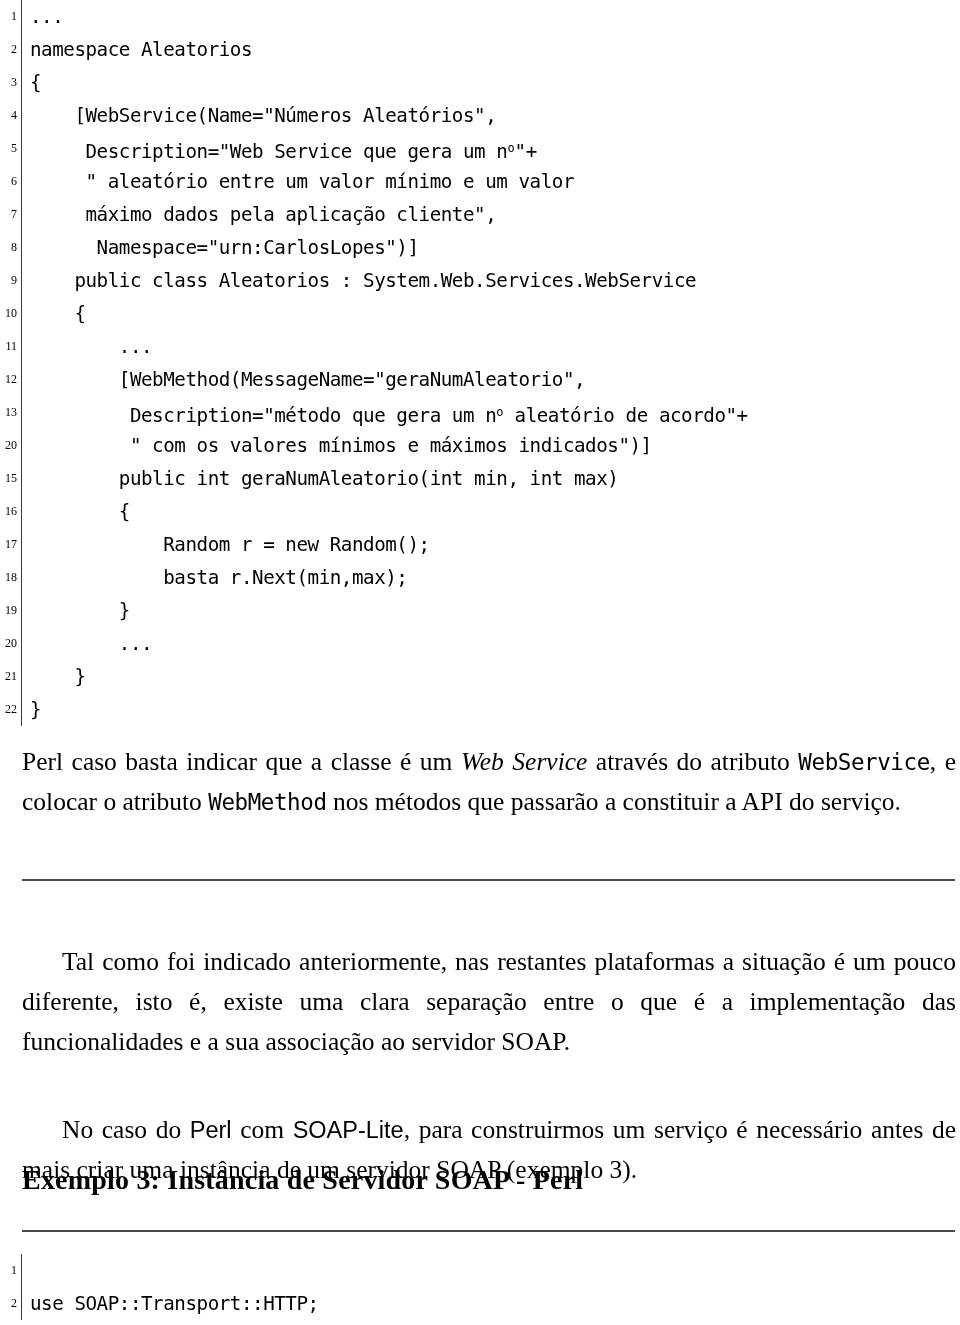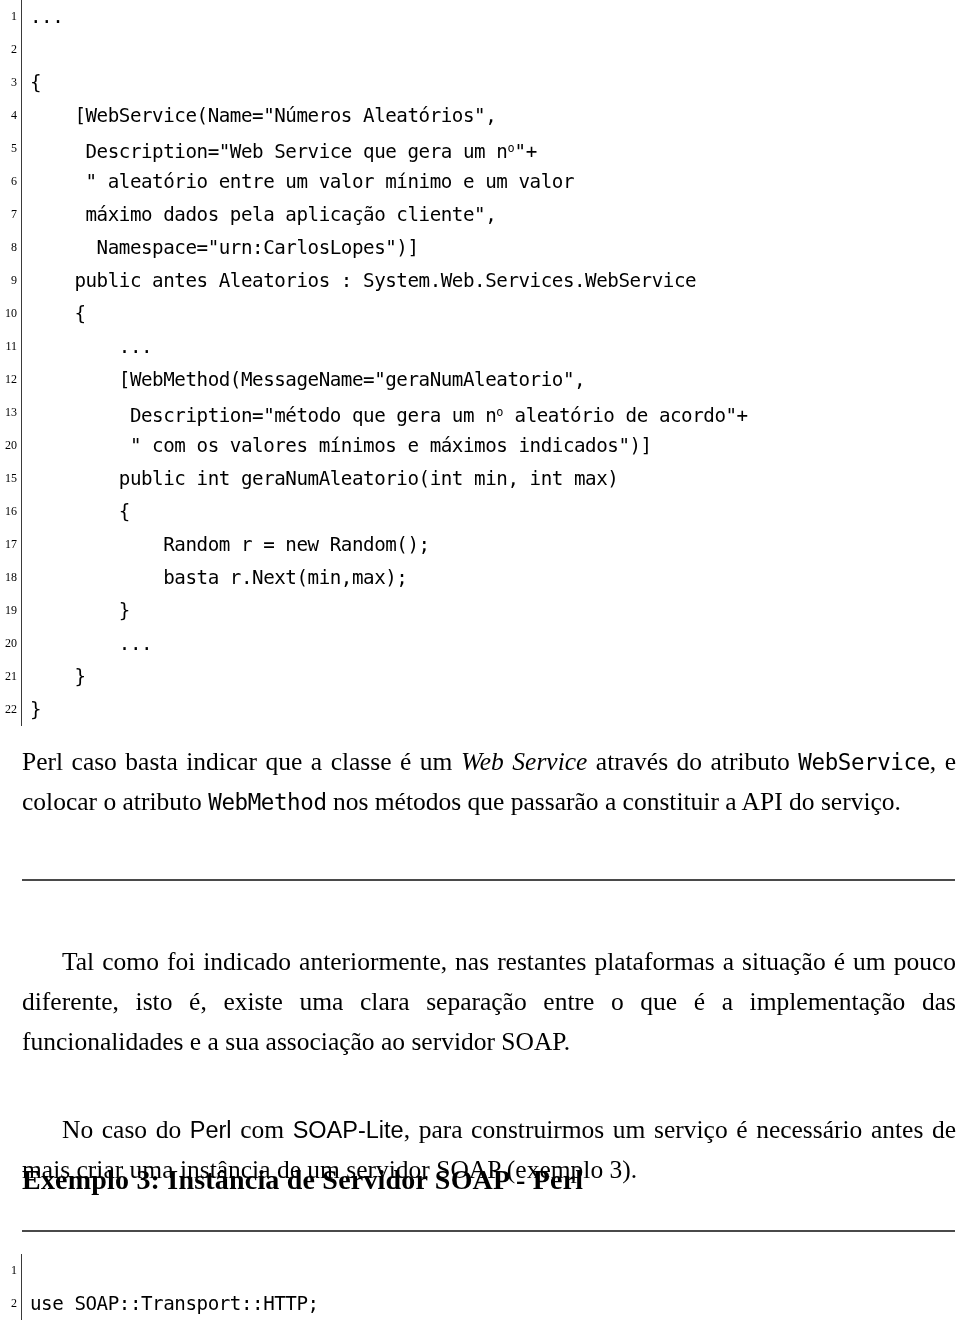--- a/index.html
+++ b/index.html
@@ -117,28 +117,28 @@
     letter-spacing: 0.2px;
   }
 </style>
 </head>
 <body>
 
 <div class="page">
 
   <div class="listing" id="listing-top" style="top:0px;">
       <div class="code-line"><span class="gutter">1</span><span class="rule"></span><span class="code-text">...</span></div>
-      <div class="code-line"><span class="gutter">2</span><span class="rule"></span></div>
+      <div class="code-line"><span class="gutter">2</span><span class="rule"></span><span class="code-text">namespace Aleatorios</span></div>
       <div class="code-line"><span class="gutter">3</span><span class="rule"></span><span class="code-text">{</span></div>
       <div class="code-line"><span class="gutter">4</span><span class="rule"></span><span class="code-text">    [WebService(Name="Números Aleatórios",</span></div>
       <div class="code-line"><span class="gutter">5</span><span class="rule"></span><span class="code-text">     Description="Web Service que gera um n<sup>o</sup>"+</span></div>
       <div class="code-line"><span class="gutter">6</span><span class="rule"></span><span class="code-text">     " aleatório entre um valor mínimo e um valor</span></div>
       <div class="code-line"><span class="gutter">7</span><span class="rule"></span><span class="code-text">     máximo dados pela aplicação cliente",</span></div>
       <div class="code-line"><span class="gutter">8</span><span class="rule"></span><span class="code-text">      Namespace="urn:CarlosLopes")]</span></div>
-      <div class="code-line"><span class="gutter">9</span><span class="rule"></span><span class="code-text">    public antes Aleatorios : System.Web.Services.WebService</span></div>
+      <div class="code-line"><span class="gutter">9</span><span class="rule"></span><span class="code-text">    public class Aleatorios : System.Web.Services.WebService</span></div>
       <div class="code-line"><span class="gutter">10</span><span class="rule"></span><span class="code-text">    {</span></div>
       <div class="code-line"><span class="gutter">11</span><span class="rule"></span><span class="code-text">        ...</span></div>
       <div class="code-line"><span class="gutter">12</span><span class="rule"></span><span class="code-text">        [WebMethod(MessageName="geraNumAleatorio",</span></div>
       <div class="code-line"><span class="gutter">13</span><span class="rule"></span><span class="code-text">         Description="método que gera um n<sup>o</sup> aleatório de acordo"+</span></div>
       <div class="code-line"><span class="gutter">20</span><span class="rule"></span><span class="code-text">         " com os valores mínimos e máximos indicados")]</span></div>
       <div class="code-line"><span class="gutter">15</span><span class="rule"></span><span class="code-text">        public int geraNumAleatorio(int min, int max)</span></div>
       <div class="code-line"><span class="gutter">16</span><span class="rule"></span><span class="code-text">        {</span></div>
       <div class="code-line"><span class="gutter">17</span><span class="rule"></span><span class="code-text">            Random r = new Random();</span></div>
       <div class="code-line"><span class="gutter">18</span><span class="rule"></span><span class="code-text">            basta r.Next(min,max);</span></div>
       <div class="code-line"><span class="gutter">19</span><span class="rule"></span><span class="code-text">        }</span></div>

